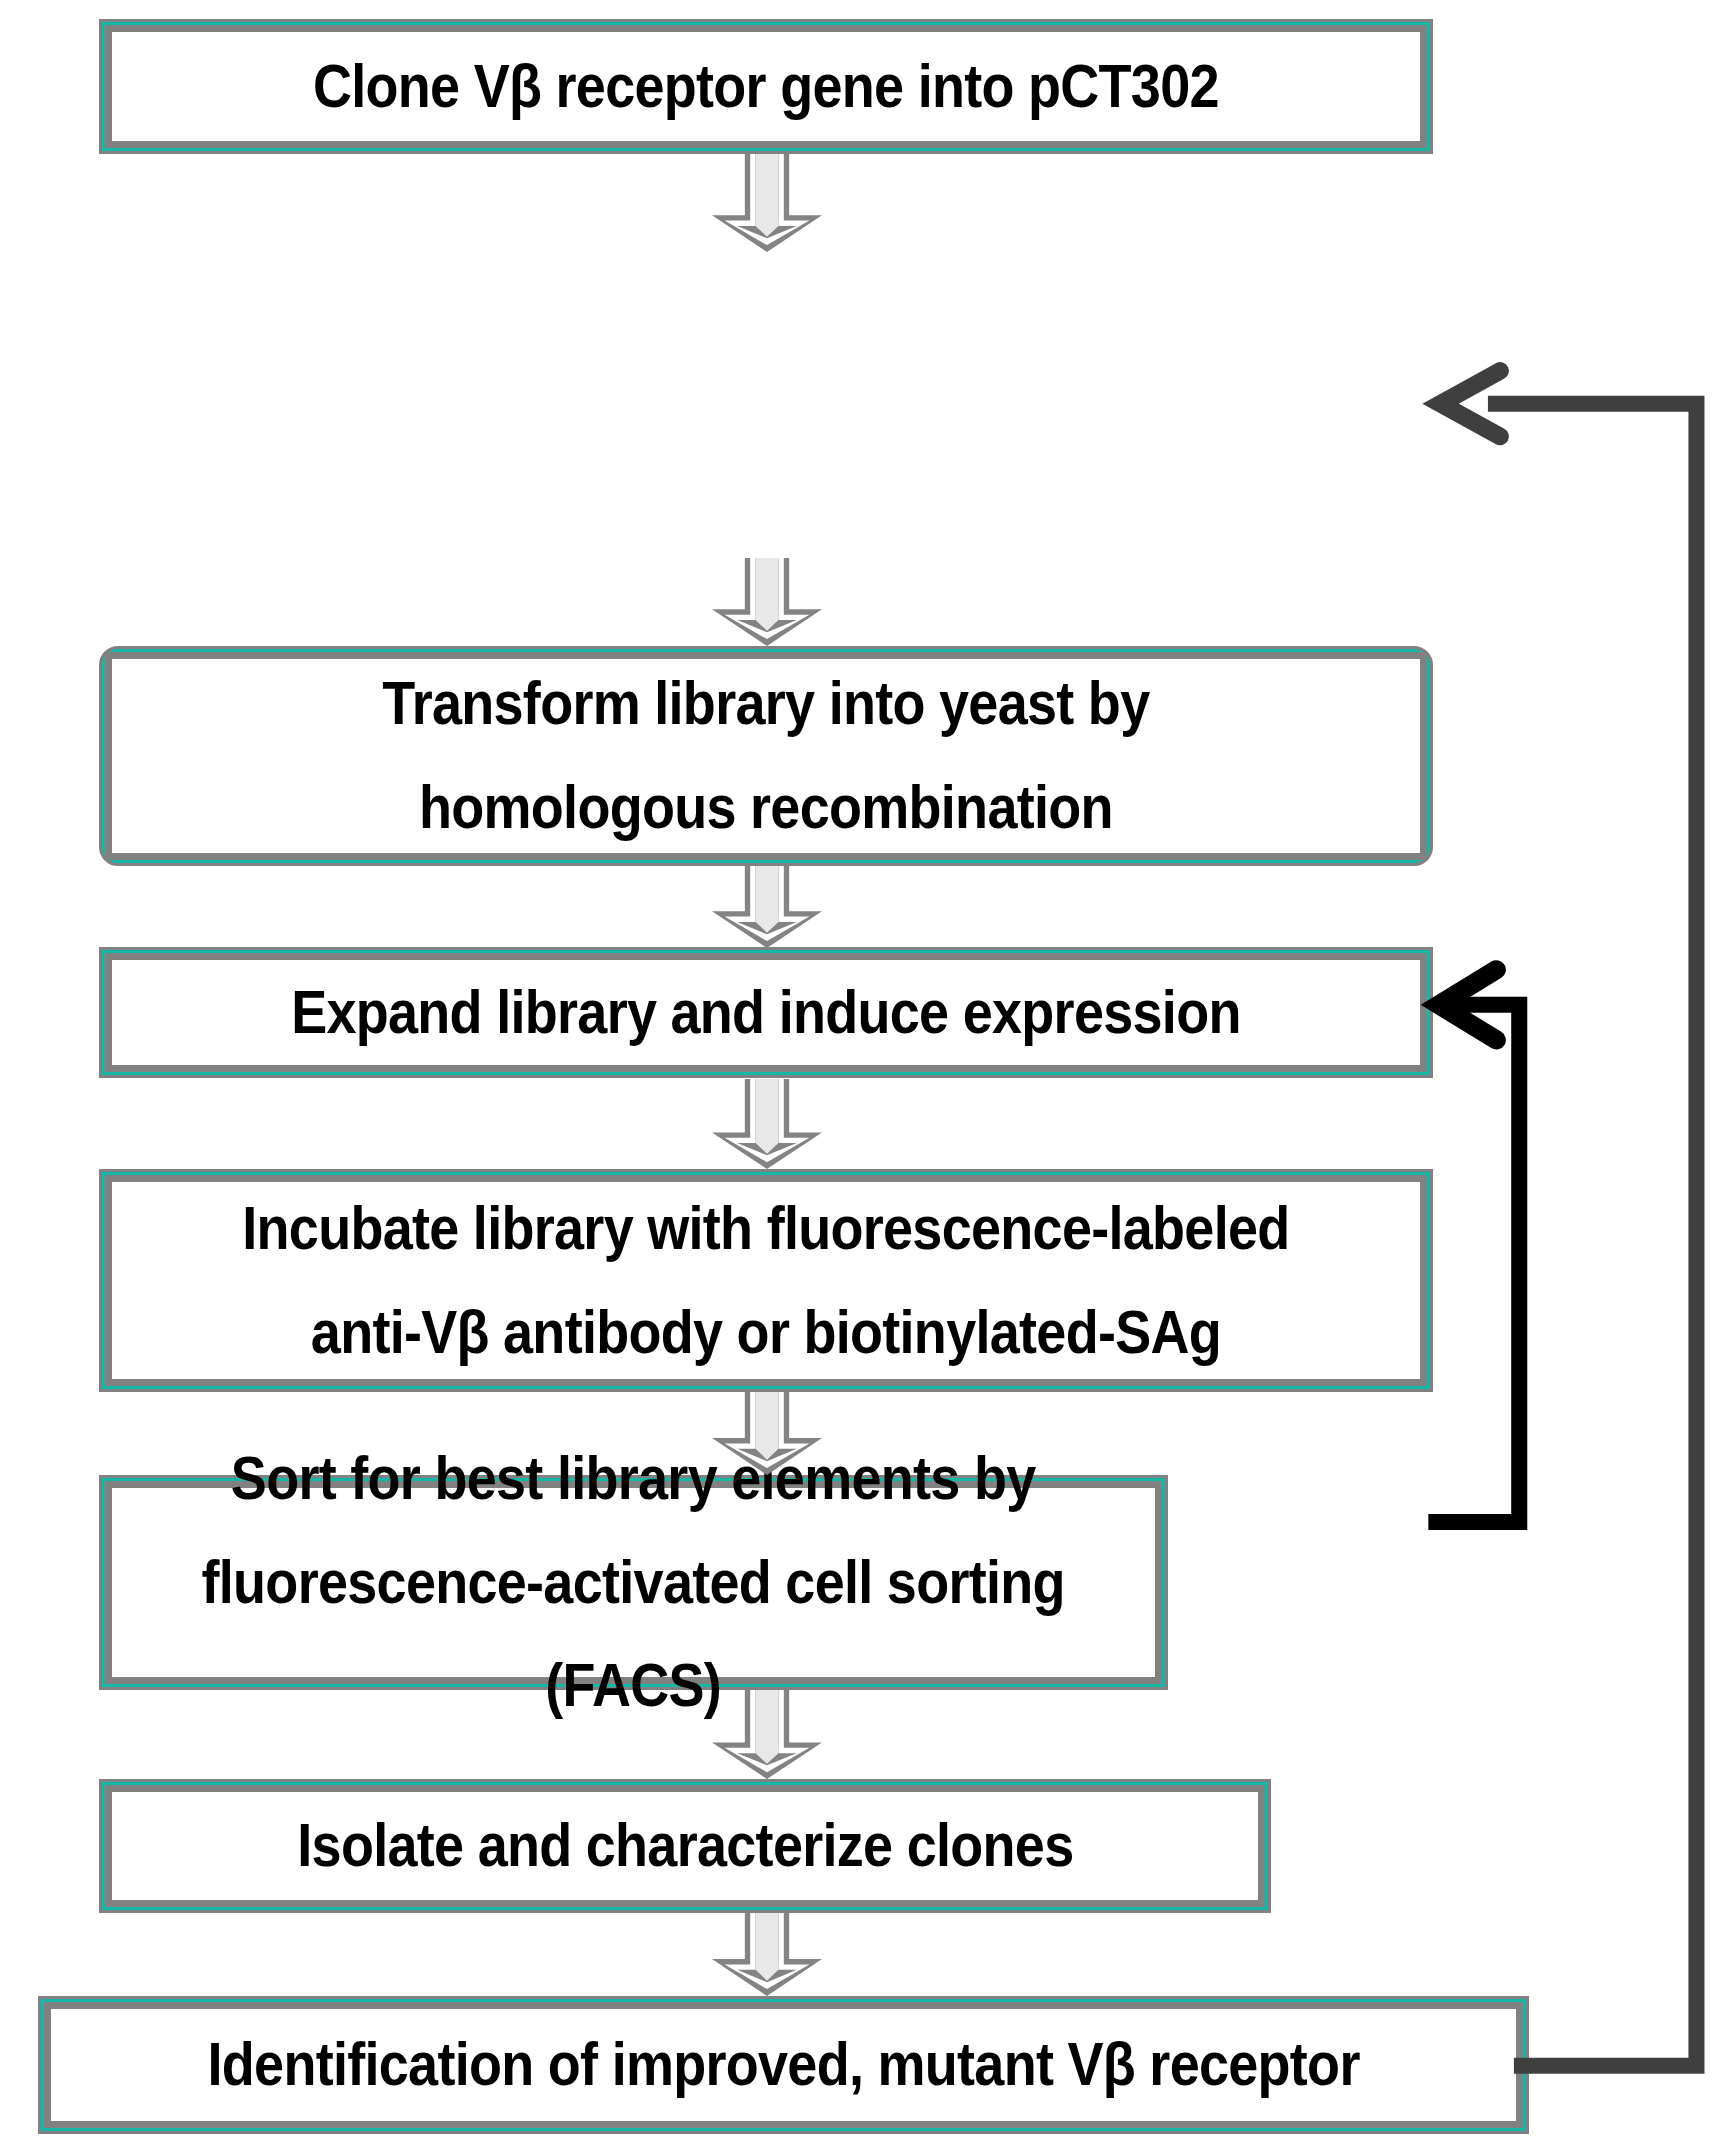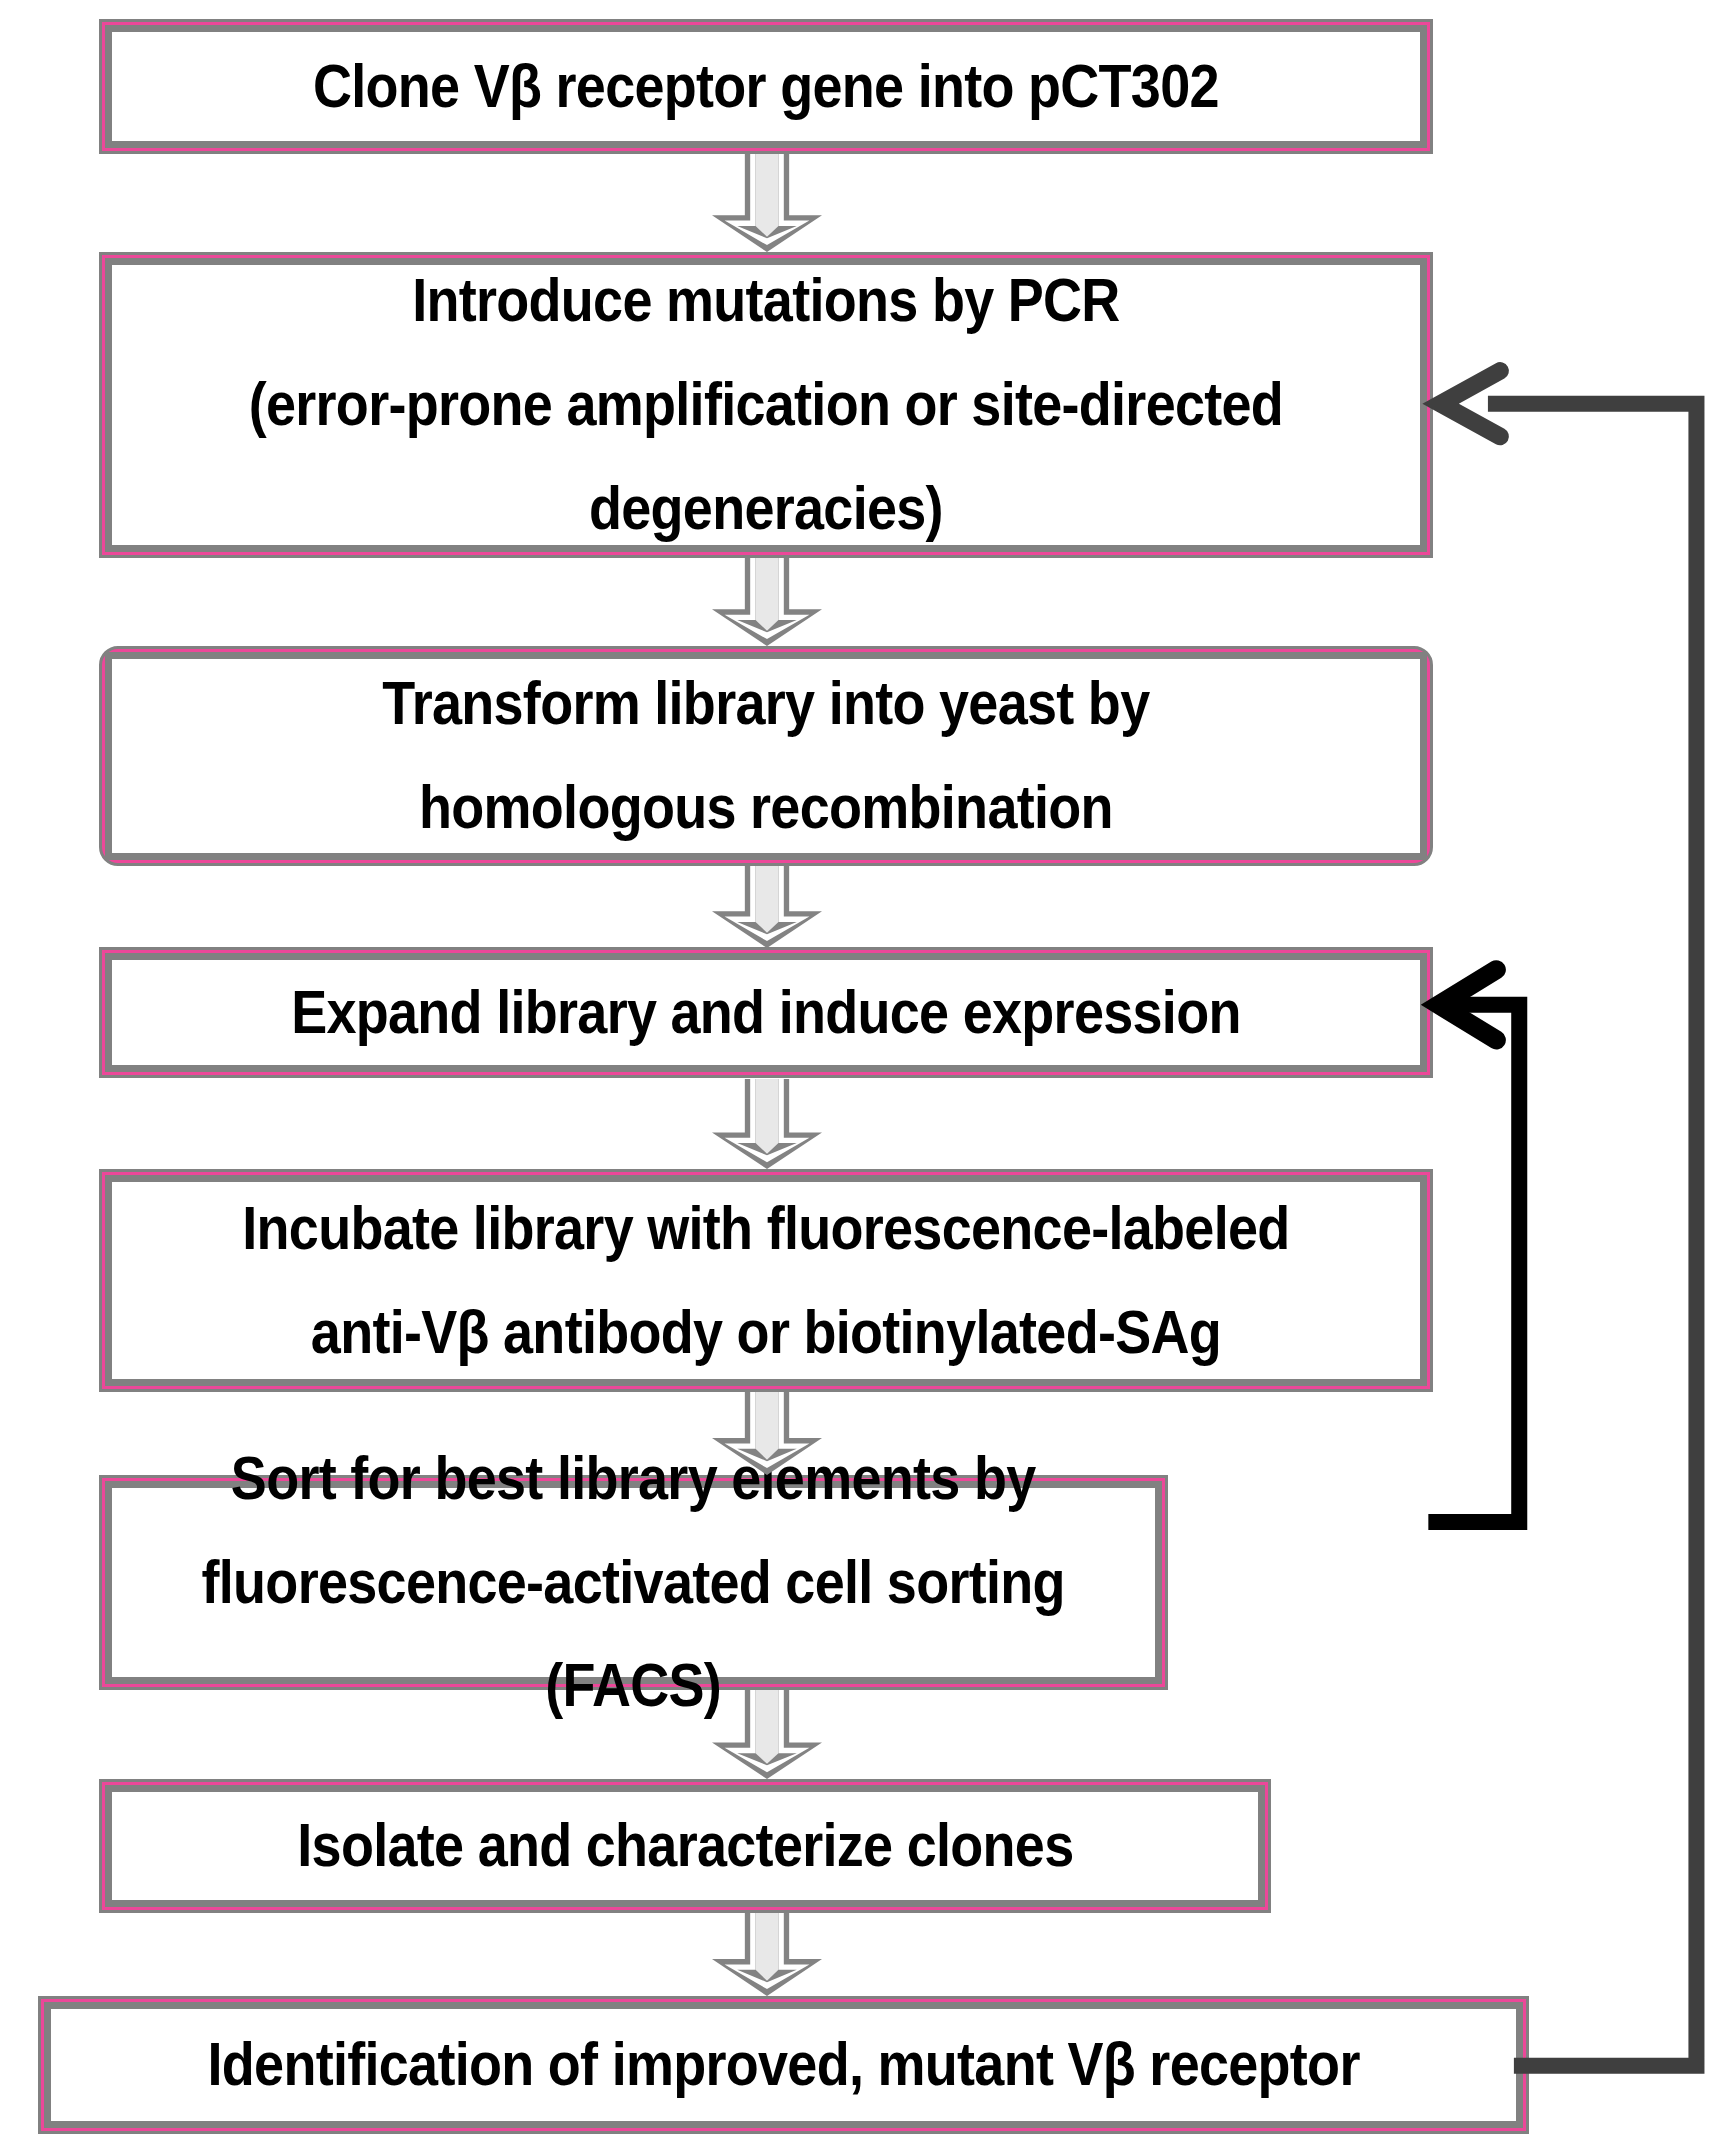--- a/index.html
+++ b/index.html
@@ -10,21 +10,21 @@
     background: #ffffff;
     font-family: "Liberation Sans", "DejaVu Sans", sans-serif;
     overflow: hidden;
   }
   
   .fbox {
     position: absolute;
     box-sizing: border-box;
     border: 3.8px solid #818181;
     padding: 3.1px;
-    background: #ec4899;
+    background: #14b8a6;
   }
   .fbox-inner {
     box-sizing: border-box;
     width: 100%;
     height: 100%;
     border: 7.6px solid #818181;
     background: #ffffff;
     display: flex;
     align-items: center;
     justify-content: center;
@@ -71,27 +71,20 @@
 <body>
 
 <div id="canvas">
 
   <div id="box-1" class="fbox">
     <div class="fbox-inner">
       <div class="box-label">Clone Vβ receptor gene into pCT302</div>
     </div>
   </div>
 
-  <div id="box-2" class="fbox">
-    <div class="fbox-inner">
-      <div class="box-label">Introduce mutations by PCR
-(error-prone amplification or site-directed
-degeneracies)</div>
-    </div>
-  </div>
 
   <div id="box-3" class="fbox">
     <div class="fbox-inner">
       <div class="box-label">Transform library into yeast by
 homologous recombination</div>
     </div>
   </div>
 
   <div id="box-4" class="fbox">
     <div class="fbox-inner">

